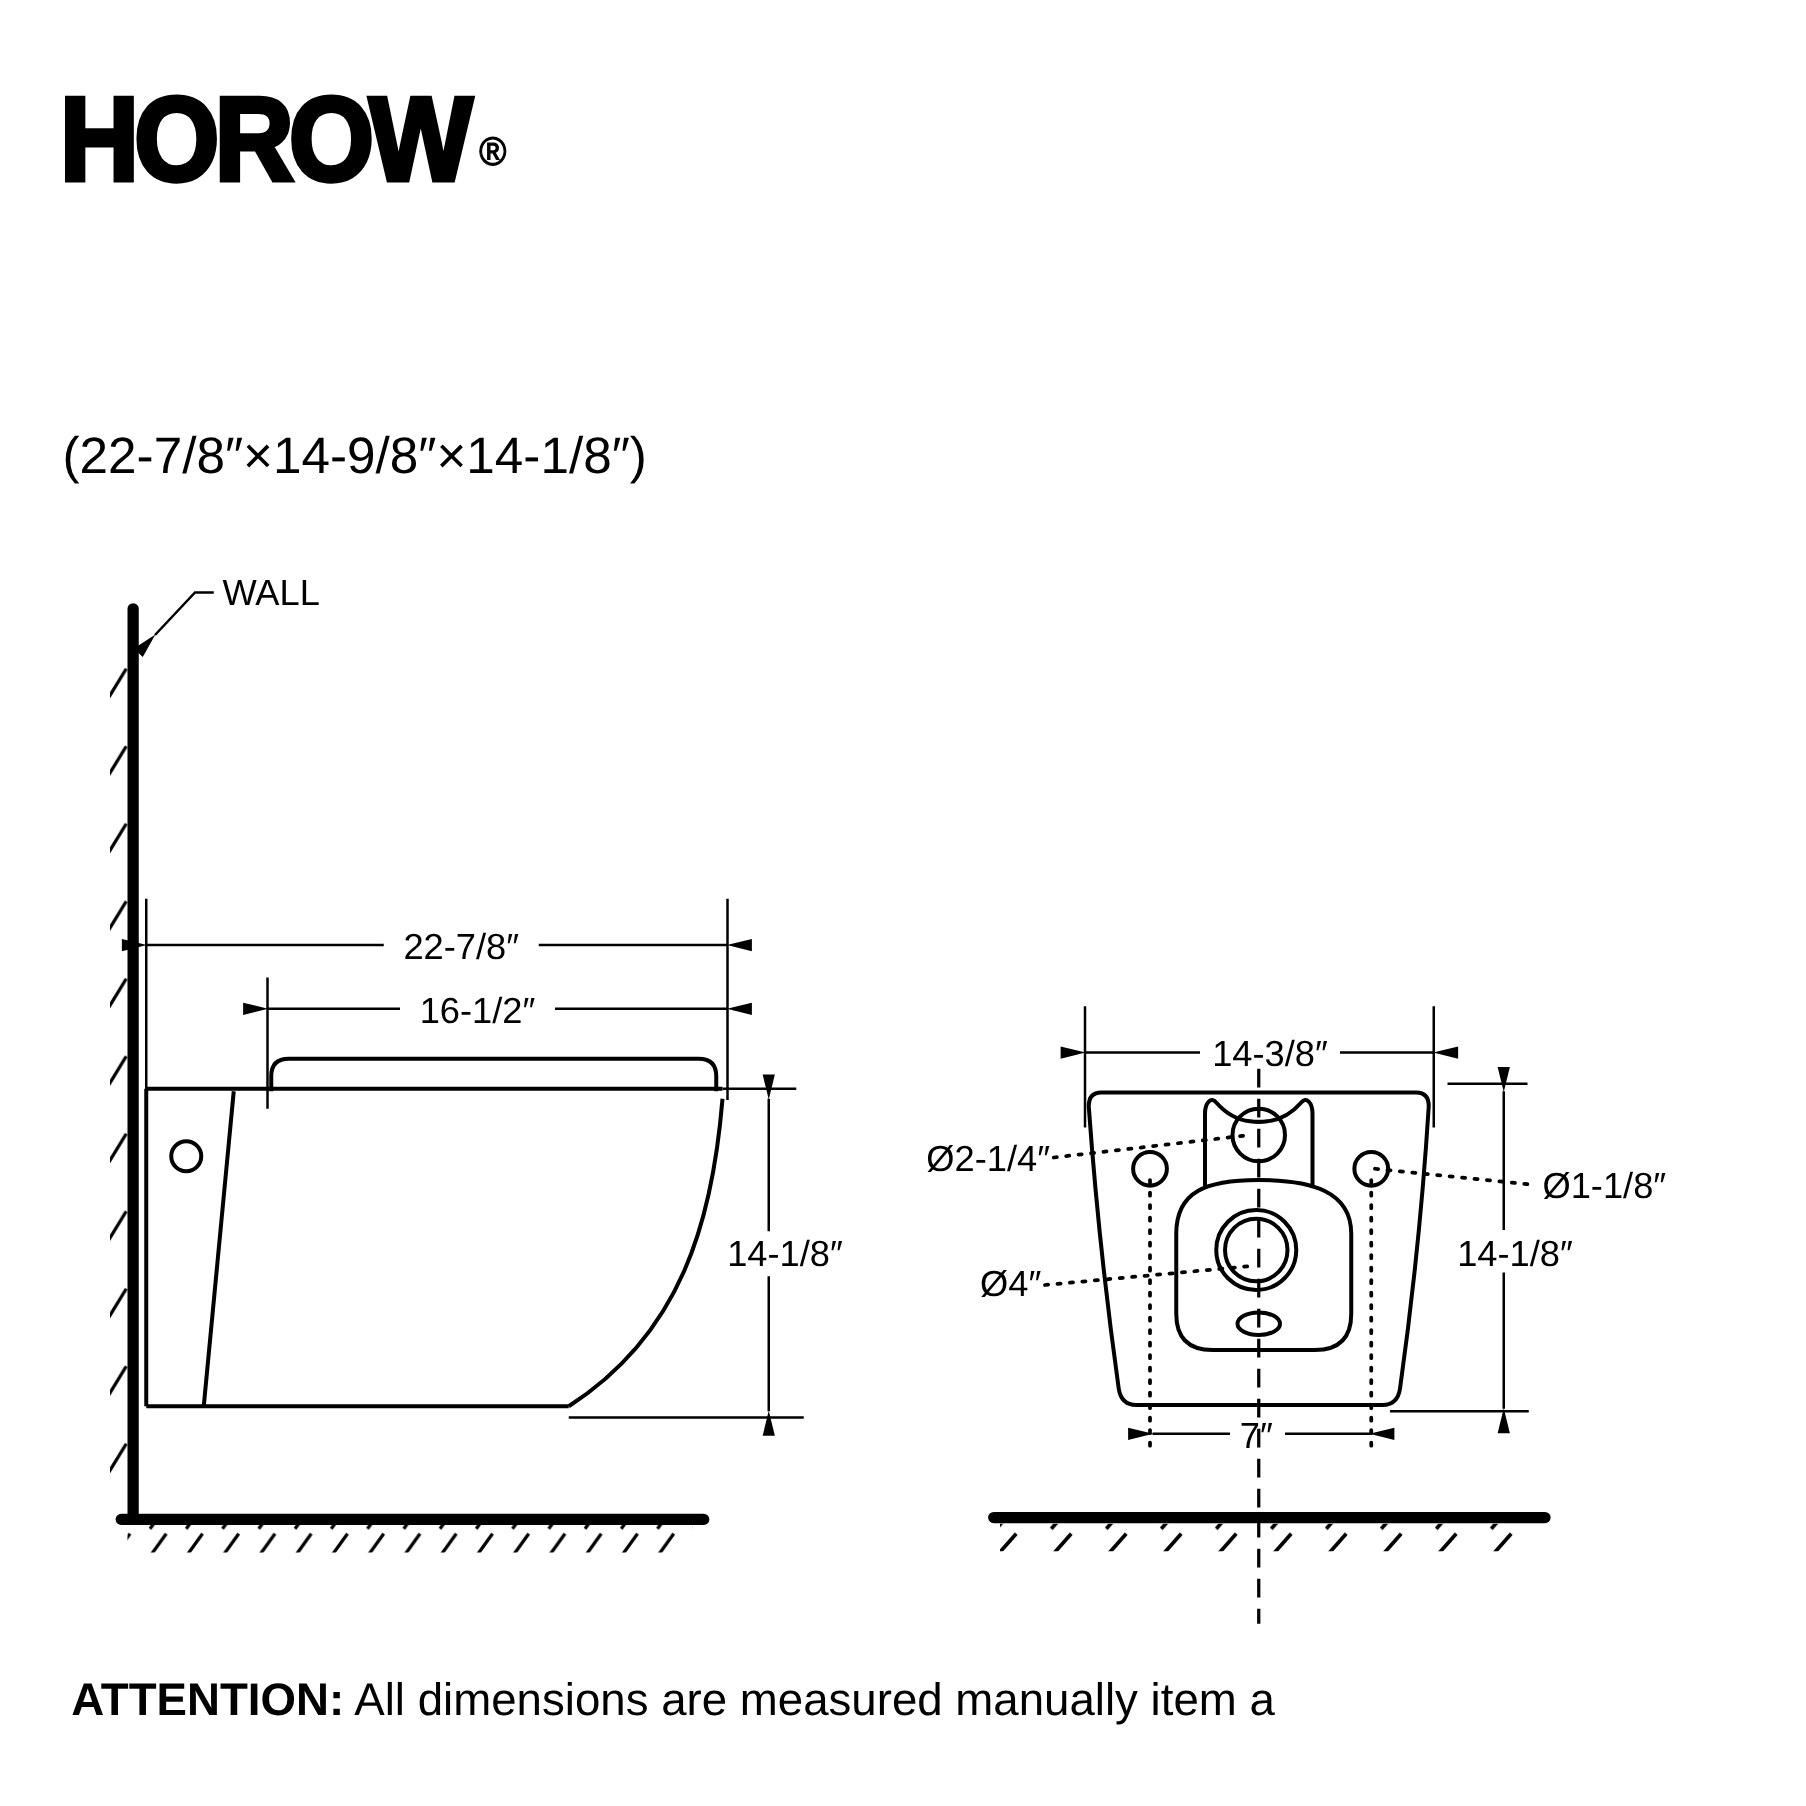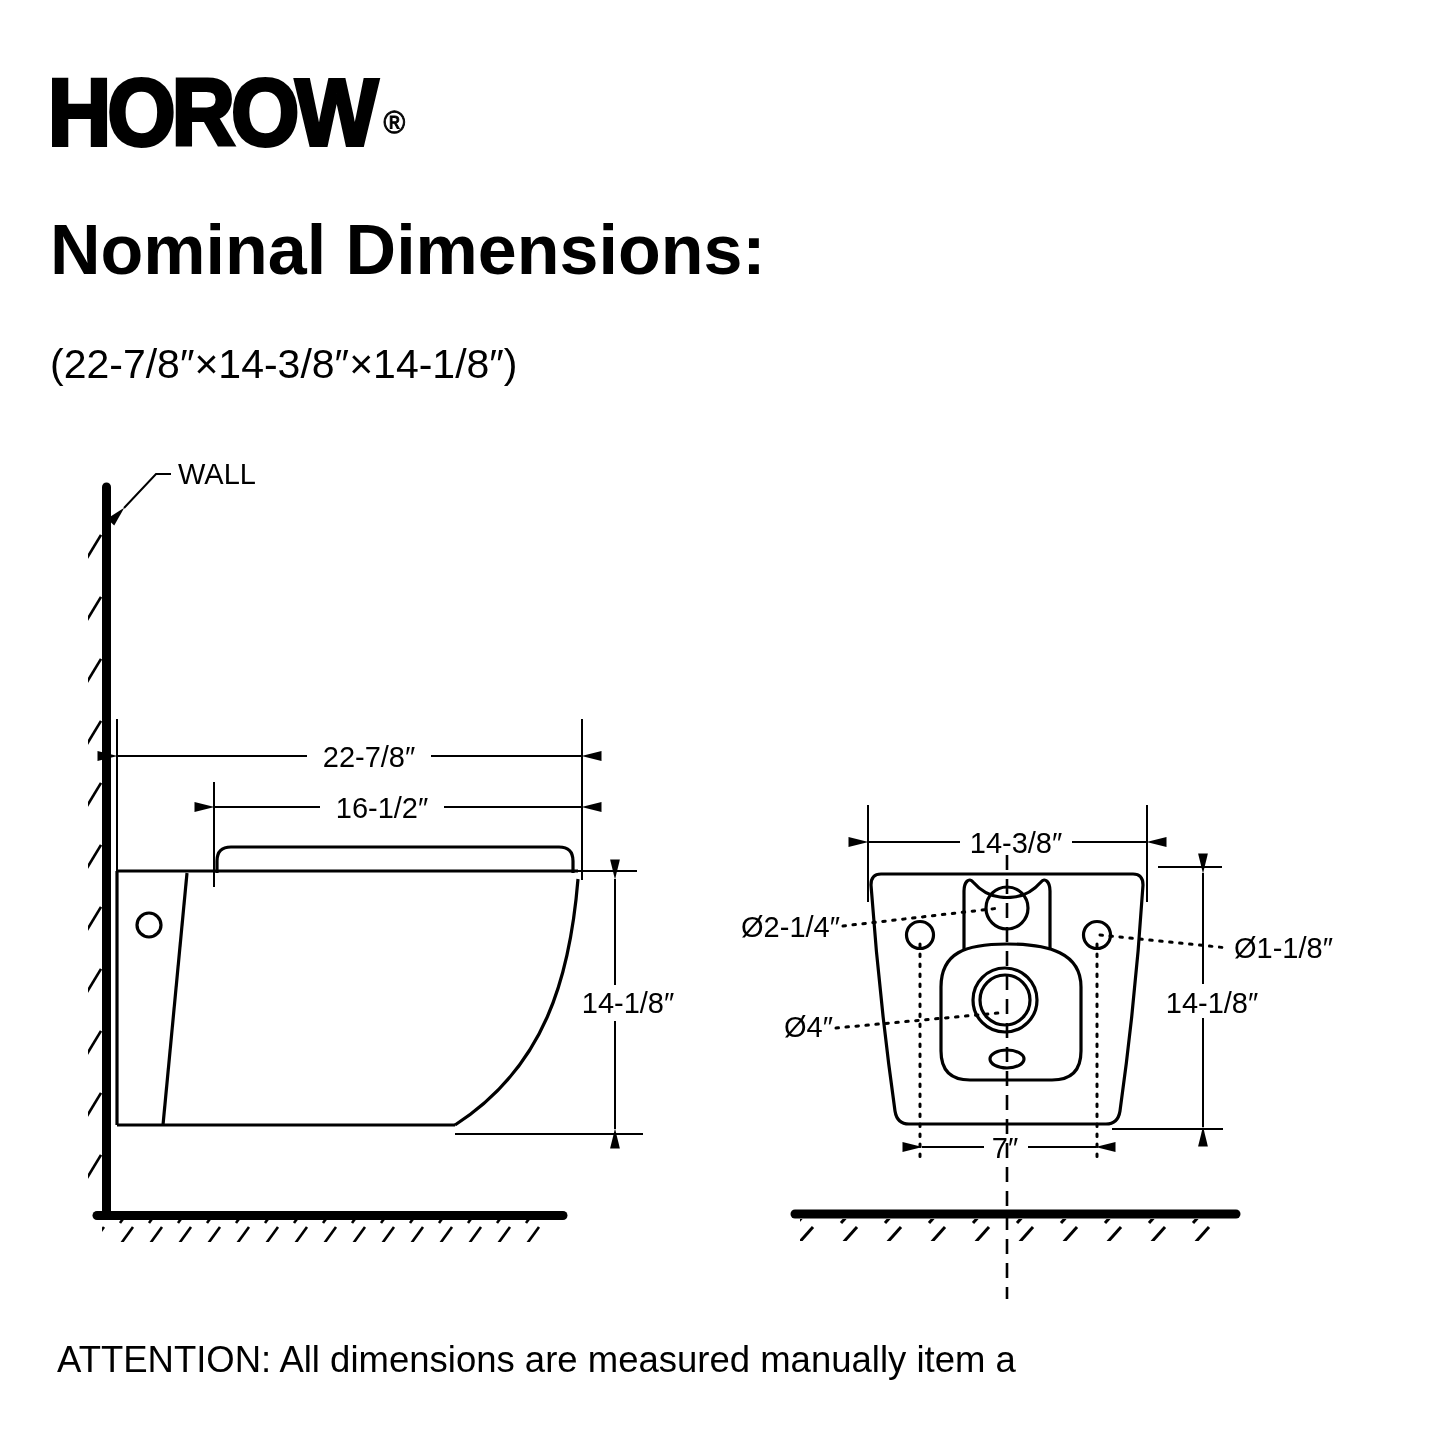--- a/index.html
+++ b/index.html
@@ -9,39 +9,38 @@
         letter-spacing:-4px;-webkit-text-stroke:4px #000;transform:scaleX(.92);
         transform-origin:left top;white-space:nowrap;line-height:1;}
   .reg{font-size:32px;-webkit-text-stroke:1px #000;letter-spacing:0;
        position:relative;top:-12px;left:10px;font-weight:normal;}
   .title{position:absolute;left:50px;top:178px;font-size:70px;font-weight:bold;
          letter-spacing:0;line-height:1;white-space:nowrap;}
   .metric{position:absolute;left:52px;top:256px;font-size:41px;line-height:1.1;white-space:nowrap;}
   .imperial{position:absolute;left:50px;top:305px;font-size:41px;line-height:1.1;white-space:nowrap;}
   .drawing{position:absolute;left:0;top:0;width:1445px;height:1445px;}
   .attention{position:absolute;left:57px;top:1290px;width:1360px;font-size:36.5px;line-height:1.79;}
-  .attention b{font-weight:normal;}
+  .attention b{font-weight:bold;}
   
   .thin{stroke:#000;stroke-width:2;fill:none;}
   .med{stroke:#000;stroke-width:3.2;fill:none;}
   .thick{stroke:#000;stroke-width:9;fill:none;stroke-linecap:round;}
   .dot{stroke:#000;stroke-width:3;fill:none;stroke-dasharray:2.5 7.5;stroke-linecap:round;}
   .dash{stroke:#000;stroke-width:2.6;fill:none;stroke-dasharray:15 9;}
   .lbl{font-family:"Liberation Sans",sans-serif;font-size:29px;fill:#000;}
   .mask{fill:#fff;stroke:none;}
 </style>
 </head>
 <body>
 
 <div class="page">
 
   <div class="logo"><span>HOROW</span><span class="reg">®</span></div>
 
-  <div class="title">Nominal Dimensions:</div>
-  <div class="imperial">(22-7/8″×14-3/8″×14-1/8″)</div>
+  <div class="imperial">(22-7/8″×14-9/8″×14-1/8″)</div>
 
   <svg class="drawing" viewBox="0 0 1445 1445" xmlns="http://www.w3.org/2000/svg">
     <defs>
       <marker id="ah" viewBox="0 0 22 12" refX="1.5" refY="6" markerWidth="22" markerHeight="12" orient="auto-start-reverse" markerUnits="userSpaceOnUse">
         <path d="M1,6 L21,1.1 L21,10.9 Z" fill="#000"></path>
       </marker>
       <pattern id="hatchWall" width="17" height="62" patternUnits="userSpaceOnUse">
         <path d="M2,25 L16,2" stroke="#000" stroke-width="2.6" fill="none"></path>
       </pattern>
       <pattern id="hatchFloorL" width="29" height="22" patternUnits="userSpaceOnUse">

